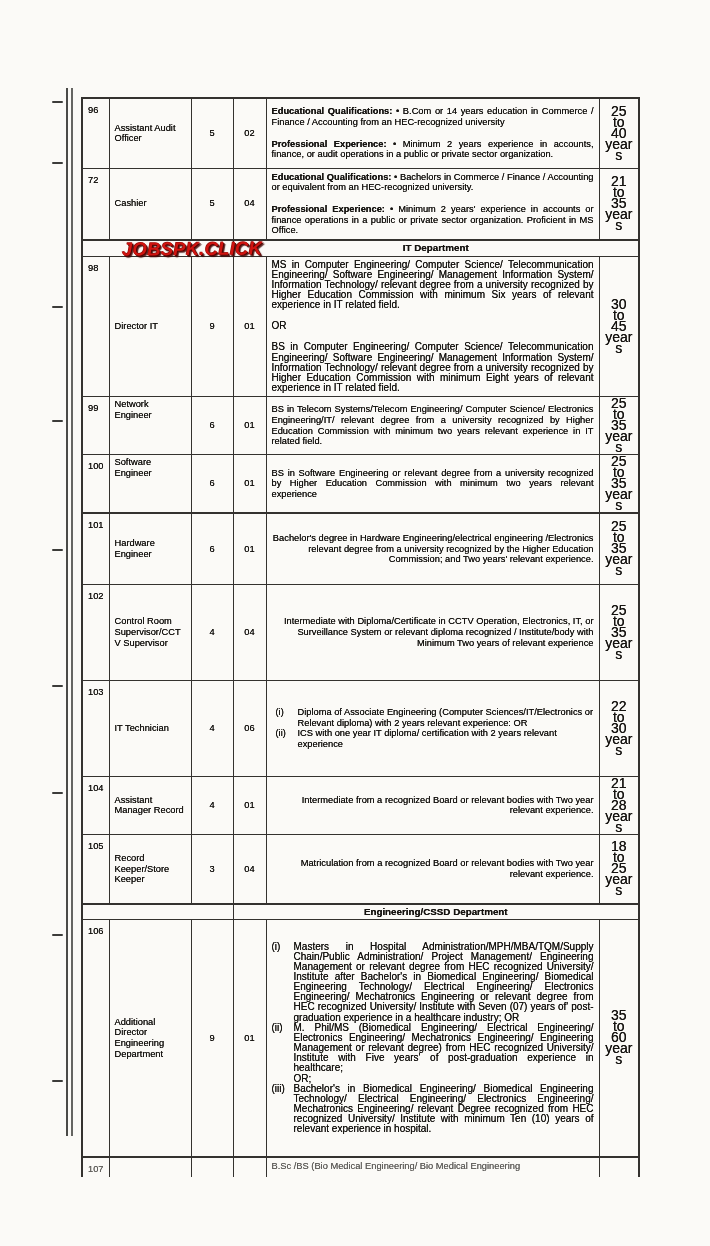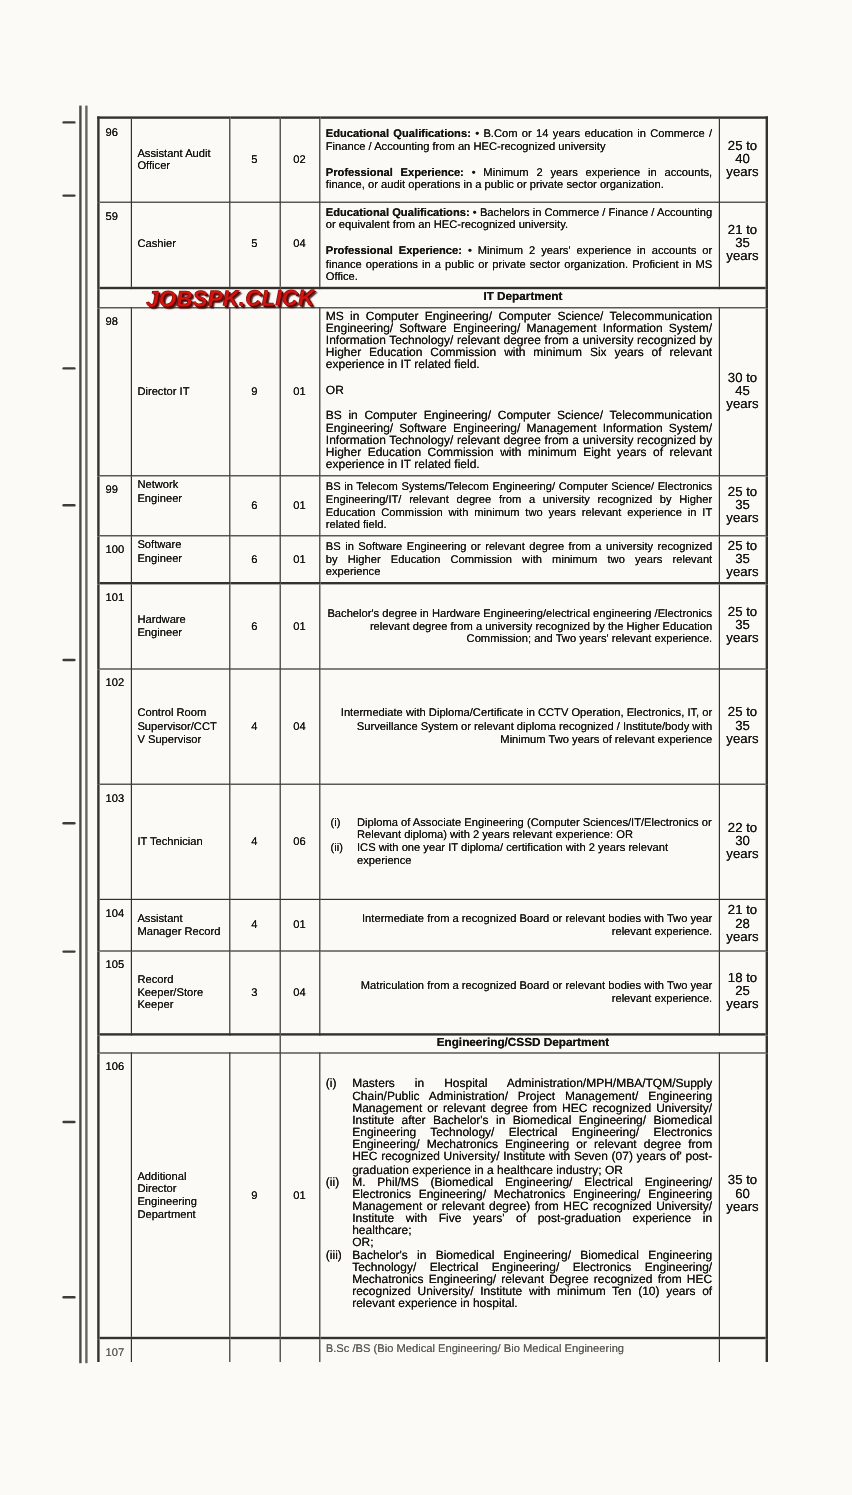--- a/index.html
+++ b/index.html
@@ -30,21 +30,21 @@
     text-shadow:0 0 .45px currentColor; 
     word-wrap:break-word;
   }
   tr.first td{border-top-width:2px;}
   td:first-child{border-left-width:2px;}
   td:last-child{border-right-width:2px;}
   tr.thick-top td{border-top-width:2px;}
   .c-sr{vertical-align:top;padding-top:6px;padding-left:5px;}
   .c-pos{padding-left:5px;}
   .c-num{text-align:center;}
-  .c-age{text-align:center;white-space:pre-line;font-size:11px;line-height:11px;}
+  .c-age{text-align:center;white-space:pre-line;font-size:14px;line-height:11px;}
   .c-qual{padding:3px 5px;}
   .qp{text-align:justify;}
   .qp + .qp{margin-top:11px;}
   .qp .lbl{font-weight:bold;}
   .left .qp, .qp.left{text-align:right;}
   .or-line{text-align:left;}
   .li{display:flex;}
   .li .m{flex:0 0 22px;}
   .li .t{flex:1;white-space:pre-line;}
   .just .t{text-align:justify;}
@@ -101,21 +101,21 @@
       <td class="c-qual">
         <div class="qp"><b class="lbl">Educational Qualifications:</b><span> • B.Com  or 14 years education in Commerce / Finance / Accounting from an HEC-recognized university</span></div>
         <div class="qp"><b class="lbl">Professional Experience:</b><span> • Minimum 2 years experience in accounts, finance, or audit operations in a public or private sector organization.</span></div>
       </td>
       <td class="c-age">25 to
 40
 years</td>
     </tr>
 
     <tr style="height:72px">
-      <td class="c-sr">59</td>
+      <td class="c-sr">72</td>
       <td class="c-pos">Cashier</td>
       <td class="c-num">5</td>
       <td class="c-num">04</td>
       <td class="c-qual">
         <div class="qp"><b class="lbl">Educational Qualifications:</b><span> • Bachelors in Commerce / Finance / Accounting or equivalent from an HEC-recognized university.</span></div>
         <div class="qp"><b class="lbl">Professional Experience:</b><span> • Minimum 2 years' experience in accounts or finance operations in a public or private sector organization. Proficient in MS Office.</span></div>
       </td>
       <td class="c-age">21 to
 35
 years</td>

